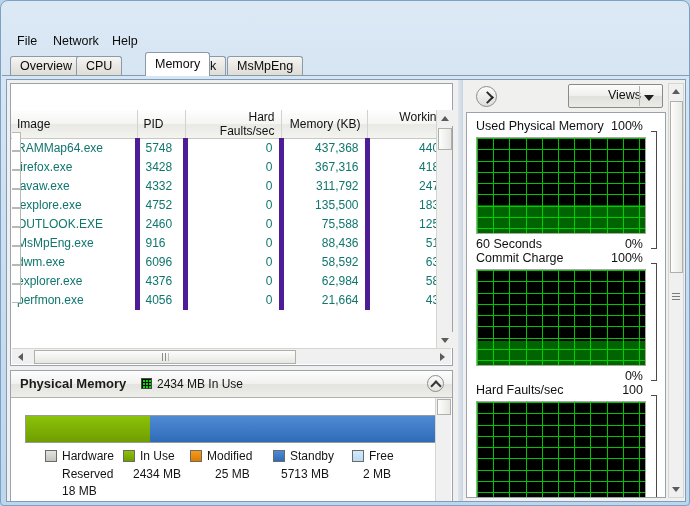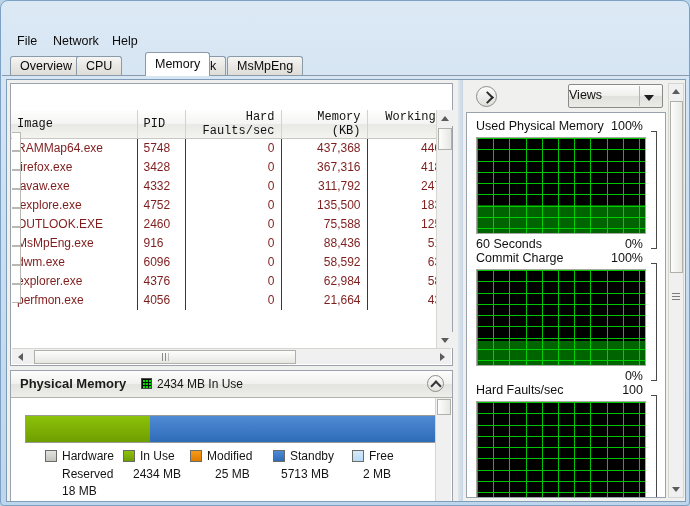--- a/index.html
+++ b/index.html
@@ -172,25 +172,24 @@
   #panel-processes{top:3px;width:443px;height:283px;}
   .tablewrap{position:absolute;left:0;top:26px;width:441px;height:255px;background:#fff;overflow:hidden;}
   table.proc{border-collapse:collapse;width:426px;table-layout:fixed;font-size:12px;}
   table.proc th{
     height:21px;font-weight:normal;color:#111;
     background:linear-gradient(to bottom,#fefefe 0%,#f4f4f2 50%,#e8e8e4 51%,#f3f3f0 100%);
     border-right:1px solid #d3d3cd;
     border-bottom:1px solid #c8c8c2;
     padding:0 6px;
     box-sizing:border-box;
-    font-family:Liberation Mono, monospace;
   }
   table.proc td{
-    height:19px;padding:0 6px;color:#7f1d1d;
-    border-right:1px solid #4c1d95;
+    height:19px;padding:0 6px;color:#0f766e;
+    border-right:5px solid #4c1d95;
     box-sizing:border-box;
     white-space:nowrap;overflow:hidden;
   }
   .c-img{width:126px;text-align:left;}
   .c-pid{width:48px;text-align:left;}
   .c-hf{width:96px;text-align:right;}
   .c-cm{width:86px;text-align:right;}
   .c-ws{width:104px;text-align:right;}
   th.c-hf,th.c-cm,th.c-ws{text-align:right;}
   .rowmark{
@@ -286,21 +285,21 @@
   .backbtn:after{
     content:"";position:absolute;left:6px;top:6px;width:7px;height:7px;
     border-right:2px solid #2a2a2e;border-top:2px solid #2a2a2e;transform:rotate(45deg);
   }
   .viewsbtn{
     position:absolute;left:102px;top:1px;width:95px;height:24px;
     border:1px solid #8b8b86;box-sizing:border-box;border-radius:2px;
     background:linear-gradient(to bottom,#fdfdfd 0%,#efefec 48%,#e0e0dc 52%,#ebebe7 100%);
   }
   .viewsbtn .vlabel{
-    position:absolute;left:0;top:3px;width:72px;text-align:left;
+    position:absolute;left:0;top:3px;width:72px;text-align:right;
     font-size:12.5px;color:#111;
   }
   .viewsbtn .vsep{position:absolute;left:70px;top:1px;width:1px;height:20px;background:#b2b2ad;}
   .viewsbtn .vcaret{
     position:absolute;right:8px;top:10px;width:0;height:0;
     border-left:5px solid transparent;border-right:5px solid transparent;border-top:6px solid #1d1d20;
   }
 
   .graphsarea{
     position:absolute;left:3px;top:32px;width:200px;height:386px;

